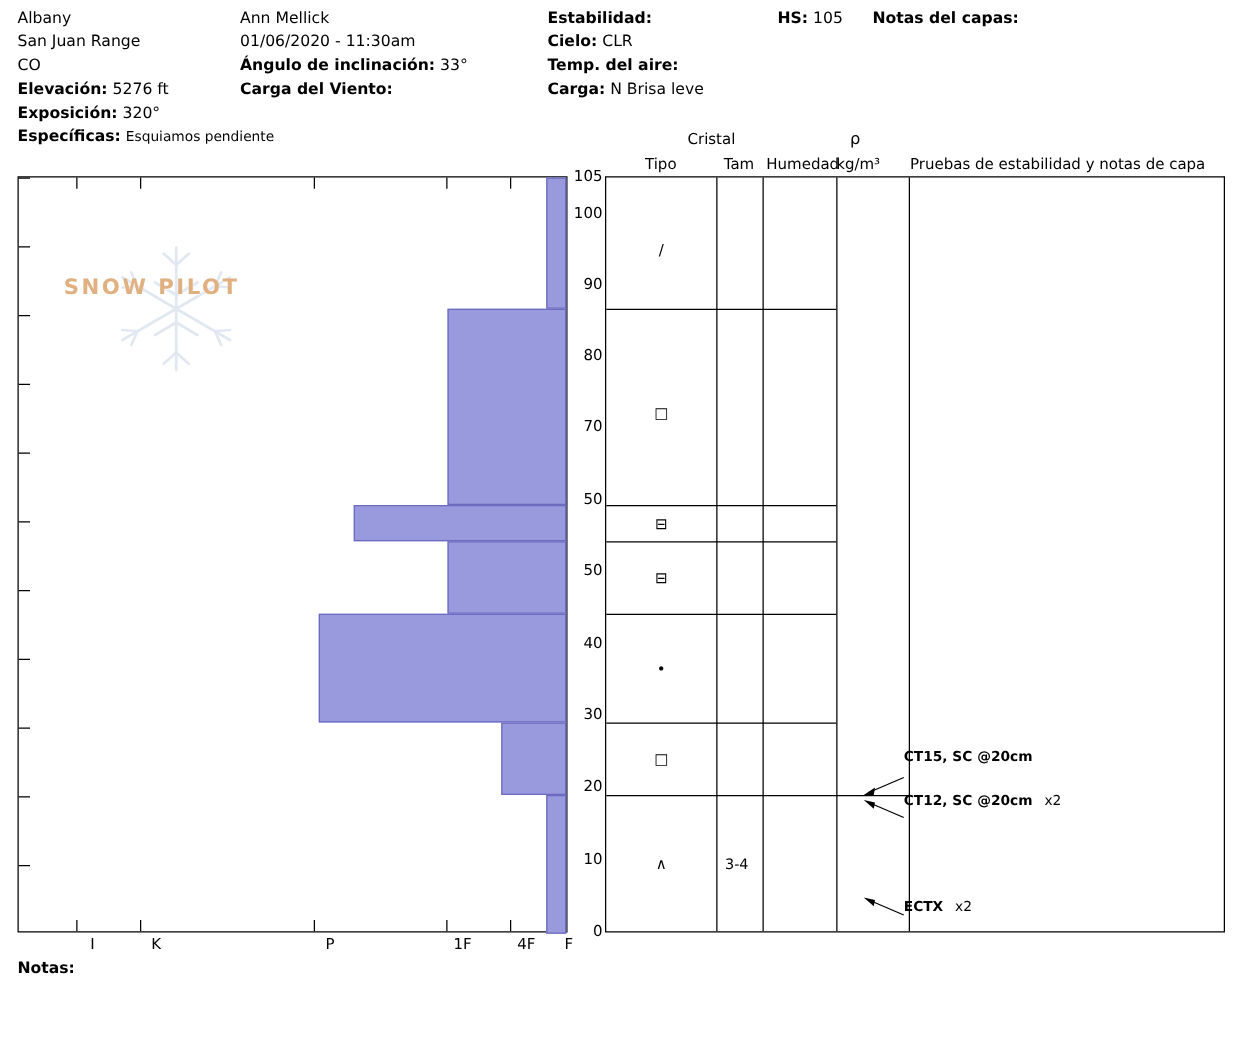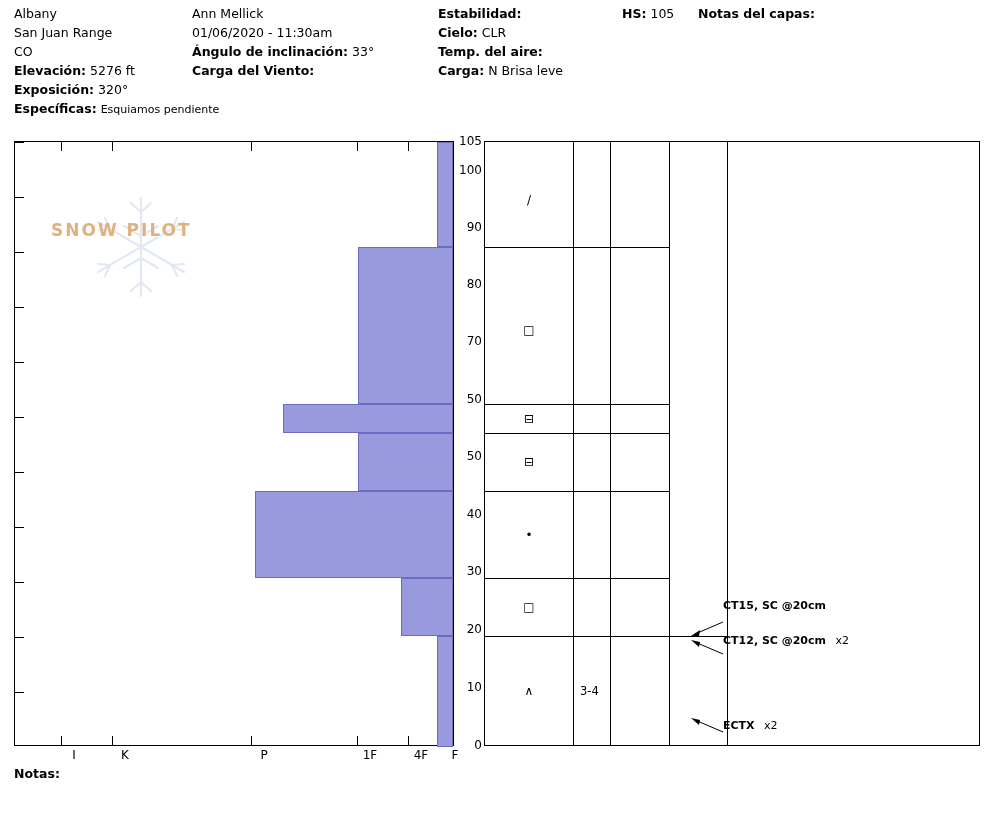--- a/index.html
+++ b/index.html
@@ -335,20 +335,29 @@
       <span style="top:200px;">70</span>
       <span style="top:258px;">50</span>
       <span style="top:315px;">50</span>
       <span style="top:373px;">40</span>
       <span style="top:430px;">30</span>
       <span style="top:488px;">20</span>
       <span style="top:546px;">10</span>
       <span style="top:604px;">0</span>
     </div>
 
+    <div class="col-headers">
+      <div class="cristal-group">Cristal</div>
+      <div class="rho-group">ρ</div>
+      <div class="ch" style="left:32px;  top:6px;">Tipo</div>
+      <div class="ch" style="left:95px;  top:6px;">Tam</div>
+      <div class="ch" style="left:129px; top:6px;">Humedad</div>
+      <div class="ch" style="left:185px; top:6px;">kg/m³</div>
+      <div class="ch" style="left:244px; top:6px;">Pruebas de estabilidad y notas de capa</div>
+    </div>
 
     <div class="table-box">
 
       <div class="col-div" style="left:88px;"></div>
       <div class="col-div" style="left:125px;"></div>
       <div class="col-div" style="left:184px;"></div>
       <div class="col-div" style="left:242px;"></div>
 
       <div class="row-div" style="top:105px;"></div>
       <div class="row-div" style="top:262px;"></div>

